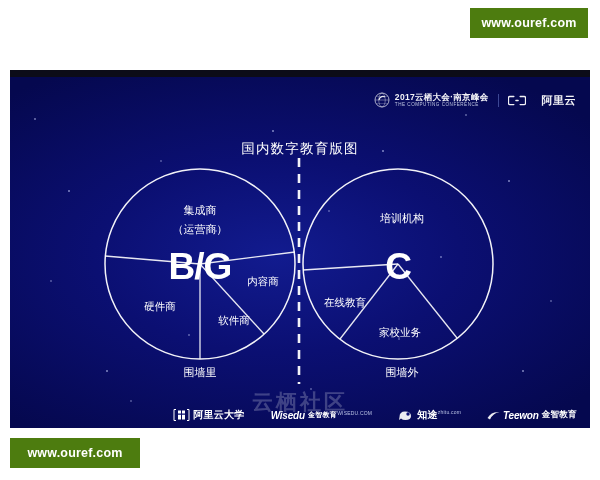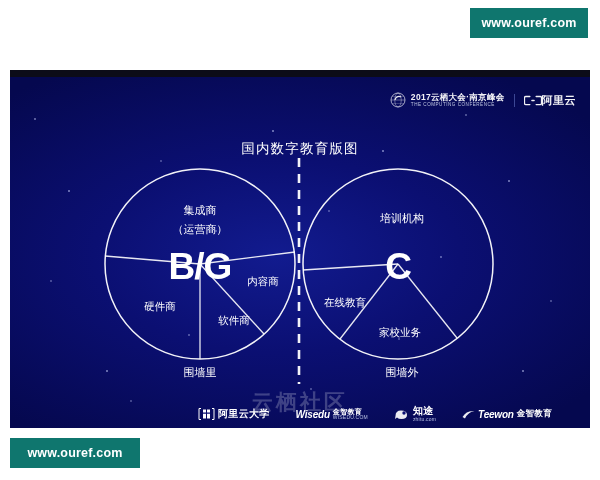--- a/index.html
+++ b/index.html
@@ -7,21 +7,21 @@
   body{
     width:600px;height:480px;
     background:#ffffff;
     font-family:"Liberation Sans","DejaVu Sans",sans-serif;
     overflow:hidden;
     position:relative;
   }
   
   .watermark{
     position:absolute;
-    background:#0f766e;
+    background:#4d7c0f;
     color:#ffffff;
     font-size:12.5px;
     font-weight:bold;
     letter-spacing:.2px;
     display:flex;align-items:center;justify-content:center;
   }
   #wm-top{ right:12px; top:8px; width:118px; height:30px; }
   #wm-bottom{ left:10px; bottom:12px; width:130px; height:30px; }
 
   
@@ -52,21 +52,21 @@
   .conf-text{line-height:1;}
   .conf-cn{
     font-size:8.5px;color:#ffffff;font-weight:bold;letter-spacing:.3px;
     white-space:nowrap;
   }
   .conf-en{
     font-size:4.6px;color:#c8cfe8;letter-spacing:.5px;margin-top:1.5px;
     white-space:nowrap;
   }
   .divider-dot{width:1px;height:13px;background:#5966b5;opacity:.7;}
-  .aliyun-logo{display:flex;align-items:center;gap:0;}
+  .aliyun-logo{display:flex;align-items:center;gap:16px;}
   .aliyun-glyph{width:18px;height:11px;flex:0 0 auto;}
   .aliyun-cn{font-size:11px;color:#ffffff;font-weight:bold;letter-spacing:.5px;white-space:nowrap;}
 
   
   .slide-title{
     position:absolute; left:0; top:70px; width:100%;
     text-align:center;
     color:#ffffff;
     font-size:13.5px;
     font-weight:normal;
@@ -102,21 +102,21 @@
   .footer{
     position:absolute; left:0; bottom:6px; width:100%;
     display:flex; align-items:center; justify-content:center; gap:26px;
     padding-left:150px; box-sizing:border-box;
   }
   .logo{display:flex;align-items:center;gap:3px;white-space:nowrap;}
   .logo-cn{font-size:10px;color:#ffffff;font-weight:bold;letter-spacing:.3px;}
   .logo-sub{font-size:5px;color:#b9c2e4;letter-spacing:.2px;}
   .logo-latin{font-size:10px;color:#ffffff;font-weight:bold;font-style:italic;letter-spacing:-.2px;}
   .logo-mark{flex:0 0 auto;}
-  .logo-stack{display:flex;flex-direction:column;line-height:1.05;}
+  .logo-stack{display:flex;flex-direction:row;line-height:1.05;}
 
   
   .site-watermark{
     position:absolute; left:50%; top:318px; transform:translateX(-50%);
     display:flex; align-items:baseline; 
     opacity:.22; pointer-events:none; white-space:nowrap;
   }
   .sw-cn{font-size:21px;color:#ffffff;font-weight:bold;letter-spacing:3px;}
   .sw-en{font-size:20px;color:#ffffff;letter-spacing:.5px;}
 </style>

